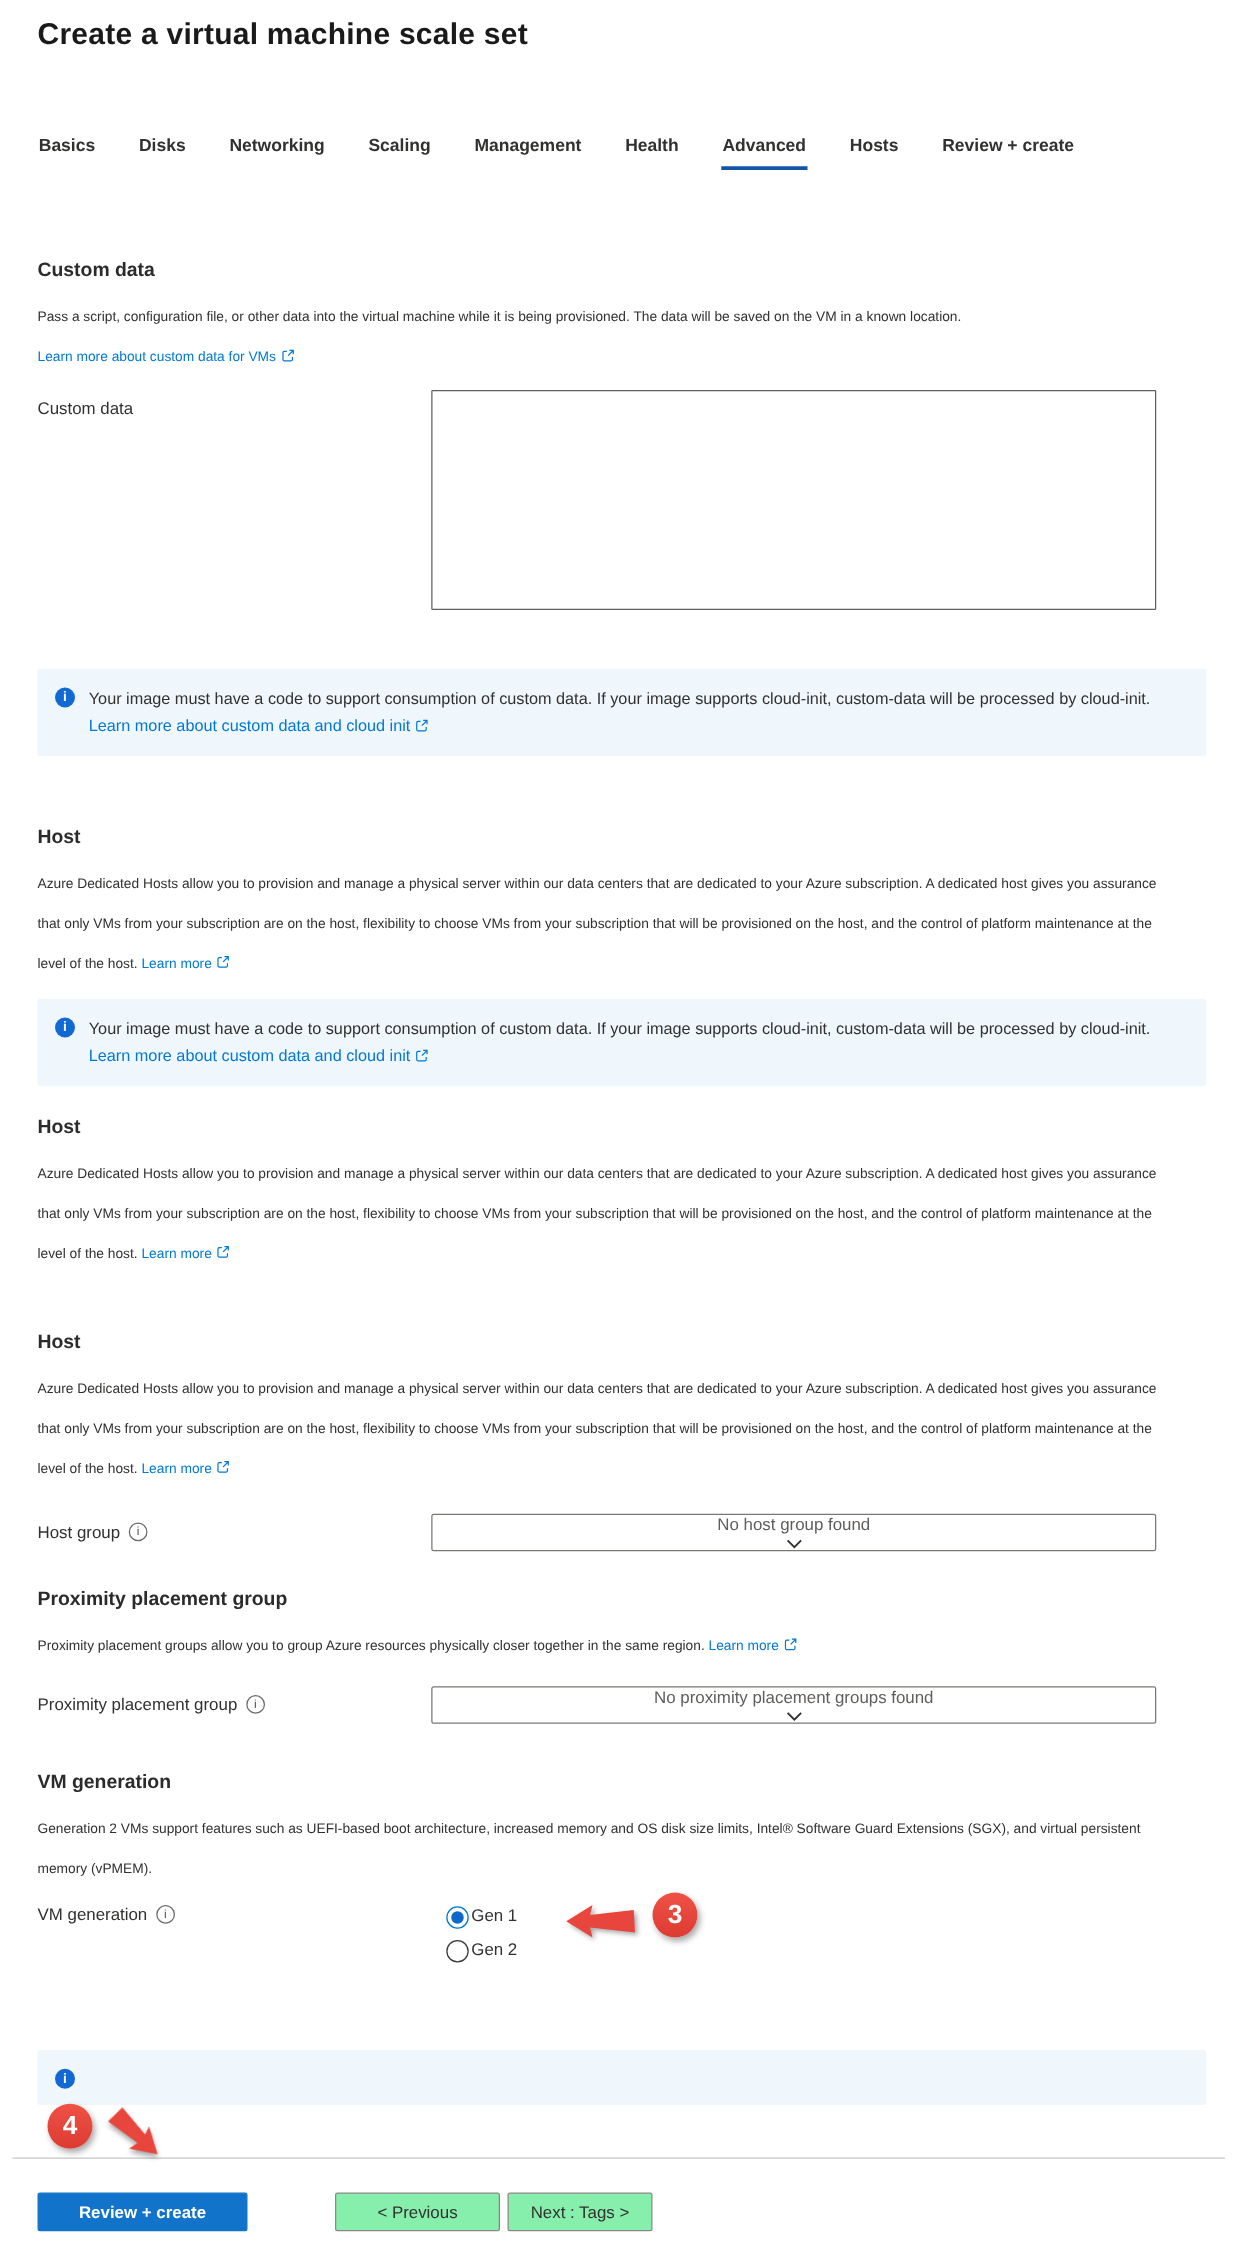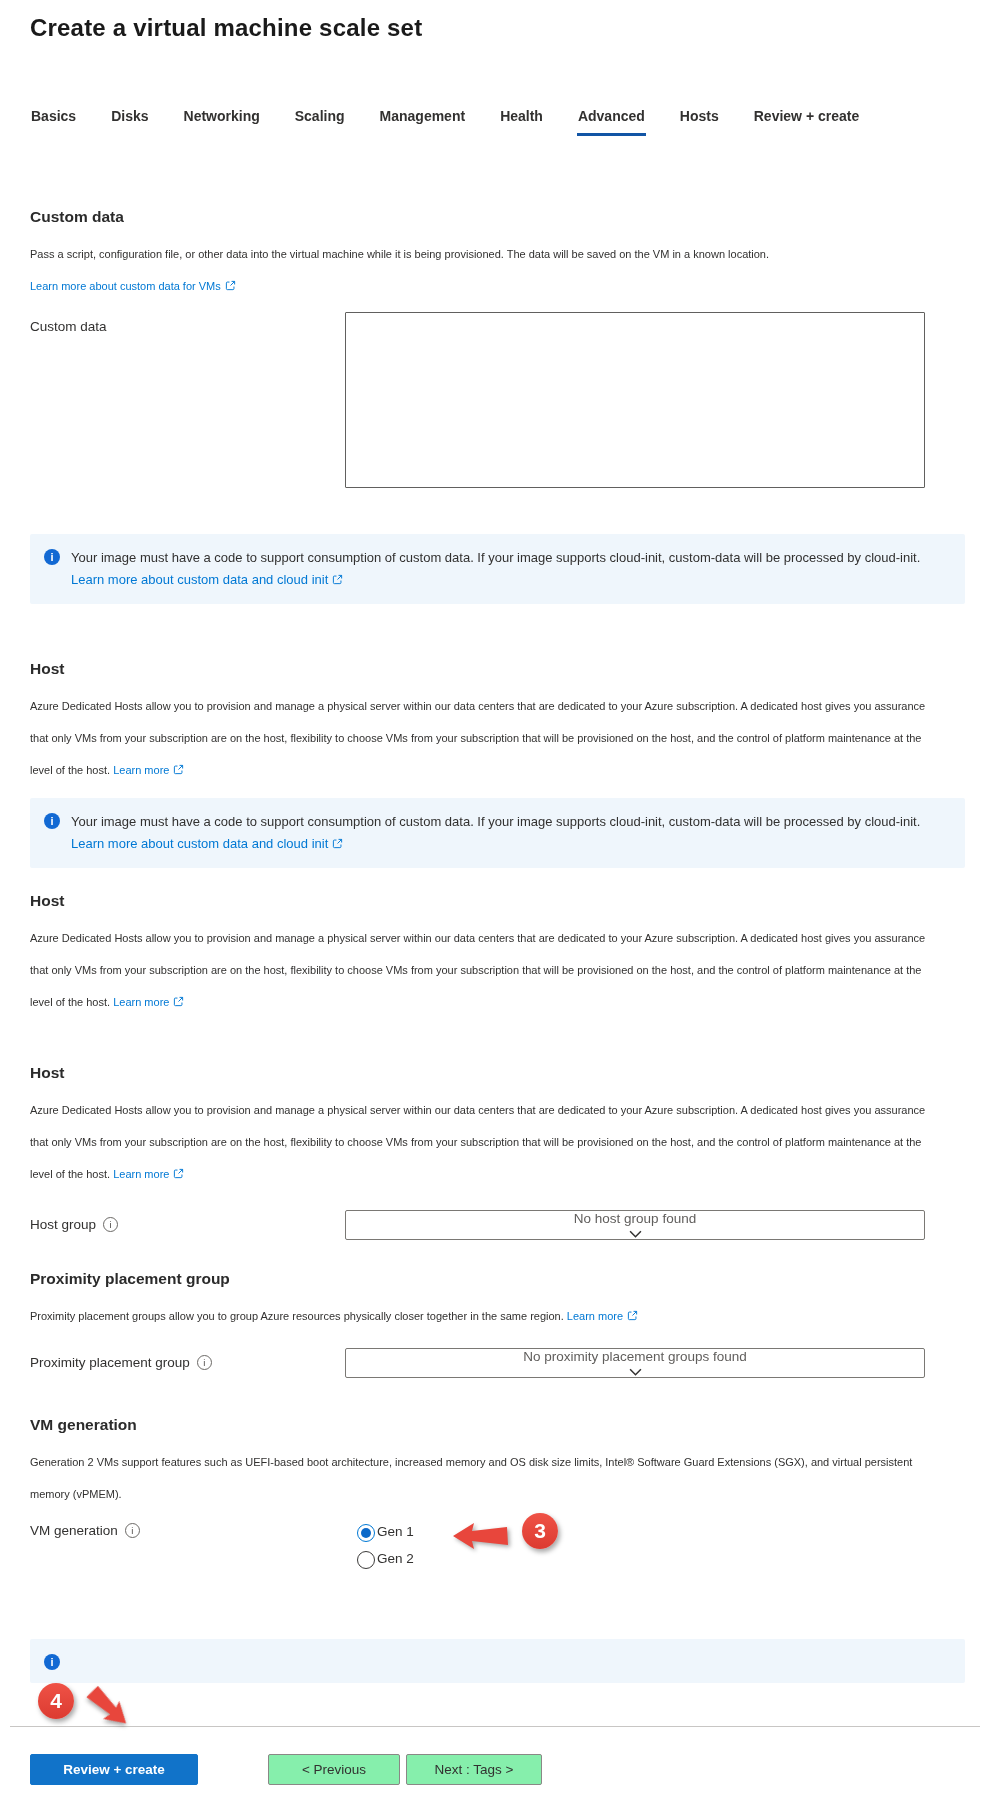--- a/index.html
+++ b/index.html
@@ -46,21 +46,21 @@
   .step-badge { position:absolute; width:36px; height:36px; border-radius:50%; background:linear-gradient(180deg,#ef5246,#dc3b31); color:#fff; font-size:21px; font-weight:700; display:flex; align-items:center; justify-content:center; box-shadow:2px 3px 5px rgba(0,0,0,.35); z-index:5; }
   .annot-arrow { position:absolute; z-index:5; filter:drop-shadow(2px 2px 2px rgba(0,0,0,.35)); }
 
   
   .footer-divider { position:absolute; left:10px; right:24px; top:1726px; border-top:1px solid #c8c6c4; }
   .footer-buttons { position:absolute; left:30px; top:1754px; display:flex; align-items:center; }
   .btn { height:31px; font-size:13.5px; border-radius:2px; display:inline-flex; align-items:center; justify-content:center; cursor:pointer; font-family:inherit; }
   .btn-primary { width:168px; background:#1173c9; border:1px solid #1173c9; color:#fff; font-weight:700; }
   .btn-secondary { background:#86efac; border:1px solid #8a8886; color:#323130; }
   .btn-prev { width:132px; margin-left:70px; }
-  .btn-next { width:136px; margin-left:6px; }
+  .btn-next { width:116px; margin-left:6px; }
 
   
   .mt-head1 { margin-top:72px; }
   .mt-desc  { margin-top:12px; }
   .mt-row1  { margin-top:10px; }
   .mt-banner1 { margin-top:42px; }
   .mt-host1 { margin-top:56px; }
   .mt-banner2 { margin-top:12px; }
   .mt-host2 { margin-top:24px; }
   .mt-host3 { margin-top:46px; }

